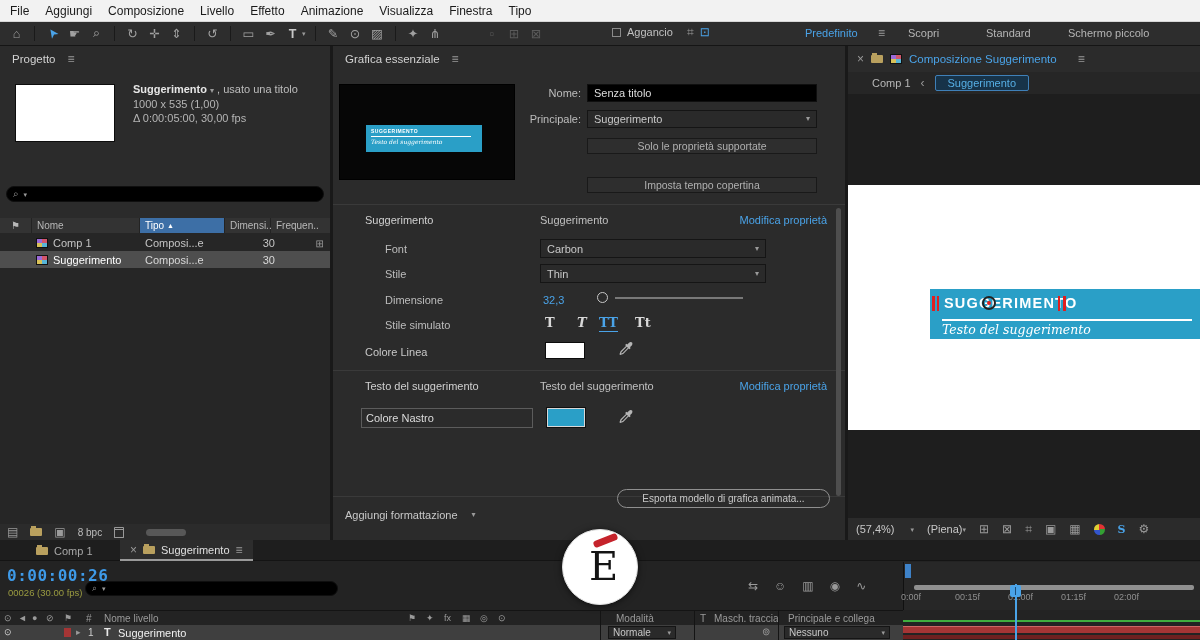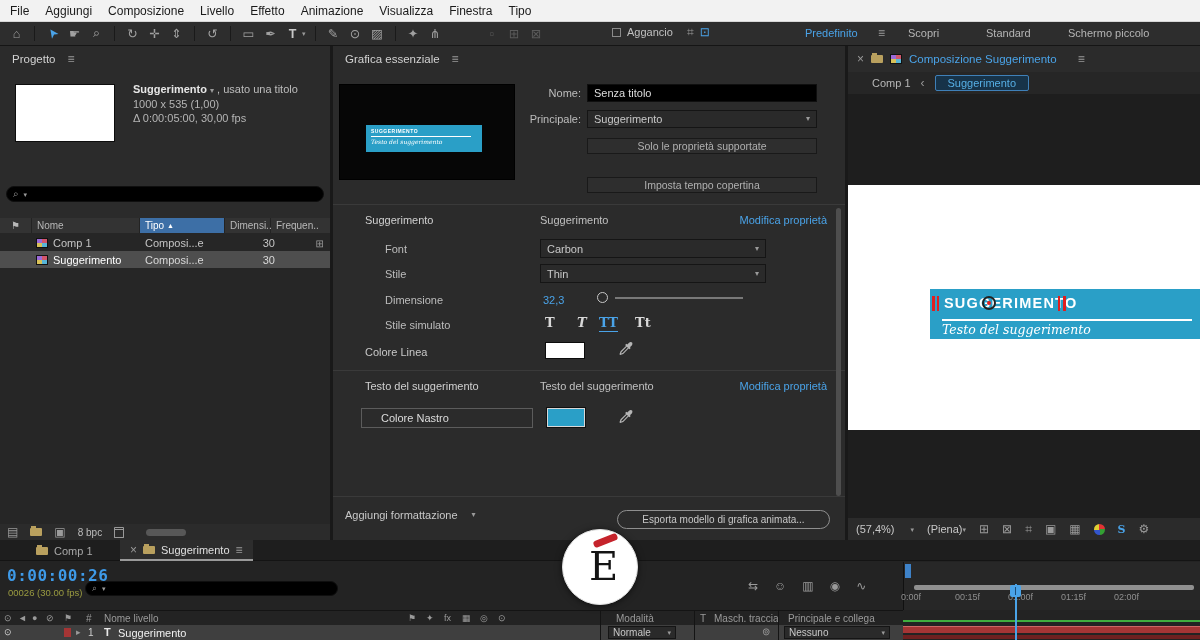--- a/index.html
+++ b/index.html
@@ -210,33 +210,33 @@
   <span class="abs" style="left:286px;top:296px">
       <svg width="14" height="14" viewBox="0 0 16 16">
         <path fill="#b5b5b5" d="M15.2.8c-1-1-2.7-1-3.7 0L9.4 2.9l-.9-.9L7 3.5l1 1-6.2 6.1L.5 14l.9.9 3.4-1.3 6.1-6.2 1 1 1.5-1.5-.9-.9 2.1-2.1c1-1 1-2.7 0-3.7zM4.2 12.5l-1.9.7.7-1.9 5.9-5.9 1.2 1.2-5.9 5.9z"></path>
       </svg>
     </span>
   <div class="abs" style="left:0;top:324px;width:512px;height:1px;background:#3a3a3a"></div>
 
   <span class="abs" style="left:32px;top:334px;color:#d0d0d0">Testo del suggerimento</span>
   <span class="abs" style="left:207px;top:334px;color:#c0c0c0">Testo del suggerimento</span>
   <span class="link abs" style="right:18px;top:334px">Modifica proprietà</span>
-  <div class="abs" style="left:28px;top:362px;width:172px;height:20px;border:1px solid #5c5c5c;display:flex;align-items:center;padding:0 19px;color:#dcdcdc">Colore Nastro</div>
+  <div class="abs" style="left:28px;top:362px;width:172px;height:20px;border:1px solid #5c5c5c;display:flex;align-items:center;padding:0 4px;color:#dcdcdc">Colore Nastro</div>
   <span class="abs" style="left:214px;top:362px;width:38px;height:19px;background:#2a9fc7;border:1px solid #d8d8d8;outline:1px solid #101010"></span>
   <span class="abs" style="left:286px;top:364px">
       <svg width="14" height="14" viewBox="0 0 16 16">
         <path fill="#b5b5b5" d="M15.2.8c-1-1-2.7-1-3.7 0L9.4 2.9l-.9-.9L7 3.5l1 1-6.2 6.1L.5 14l.9.9 3.4-1.3 6.1-6.2 1 1 1.5-1.5-.9-.9 2.1-2.1c1-1 1-2.7 0-3.7zM4.2 12.5l-1.9.7.7-1.9 5.9-5.9 1.2 1.2-5.9 5.9z"></path>
       </svg>
     </span>
   <div class="abs" style="left:0;top:450px;width:512px;height:1px;background:#3a3a3a"></div>
   <div class="abs" style="left:12px;top:463px;display:flex;align-items:center;gap:14px">
     <span style="color:#c8c8c8">Aggiungi formattazione</span>
     <span class="ico" style="font-size:8px">▾</span>
   </div>
-  <div class="abs" style="left:284px;top:464px;width:213px;height:19px;border:1px solid #8f8f8f;border-radius:10px;display:flex;align-items:center;justify-content:center;font-size:10px;color:#c8c8c8">Esporta modello di grafica animata...</div>
+  <div class="abs" style="left:284px;top:443px;width:213px;height:19px;border:1px solid #8f8f8f;border-radius:10px;display:flex;align-items:center;justify-content:center;font-size:10px;color:#c8c8c8">Esporta modello di grafica animata...</div>
   <span class="abs" style="left:503px;top:162px;width:5px;height:288px;background:#4e4e4e;border-radius:3px"></span>
 </div>
 
 <div class="panel" style="left:848px;top:46px;width:352px;height:494px;background:#262626">
   <div class="abs" style="left:0;top:0;width:352px;height:26px;background:#2b2b2b;display:flex;align-items:center;gap:7px;padding:0 9px">
     <span class="ico">×</span>
     <span class="folder"></span>
     <span class="compicon"></span>
     <span class="blue" style="font-size:11.5px">Composizione Suggerimento</span>
     <span class="ico" style="margin-left:14px">≡</span>

